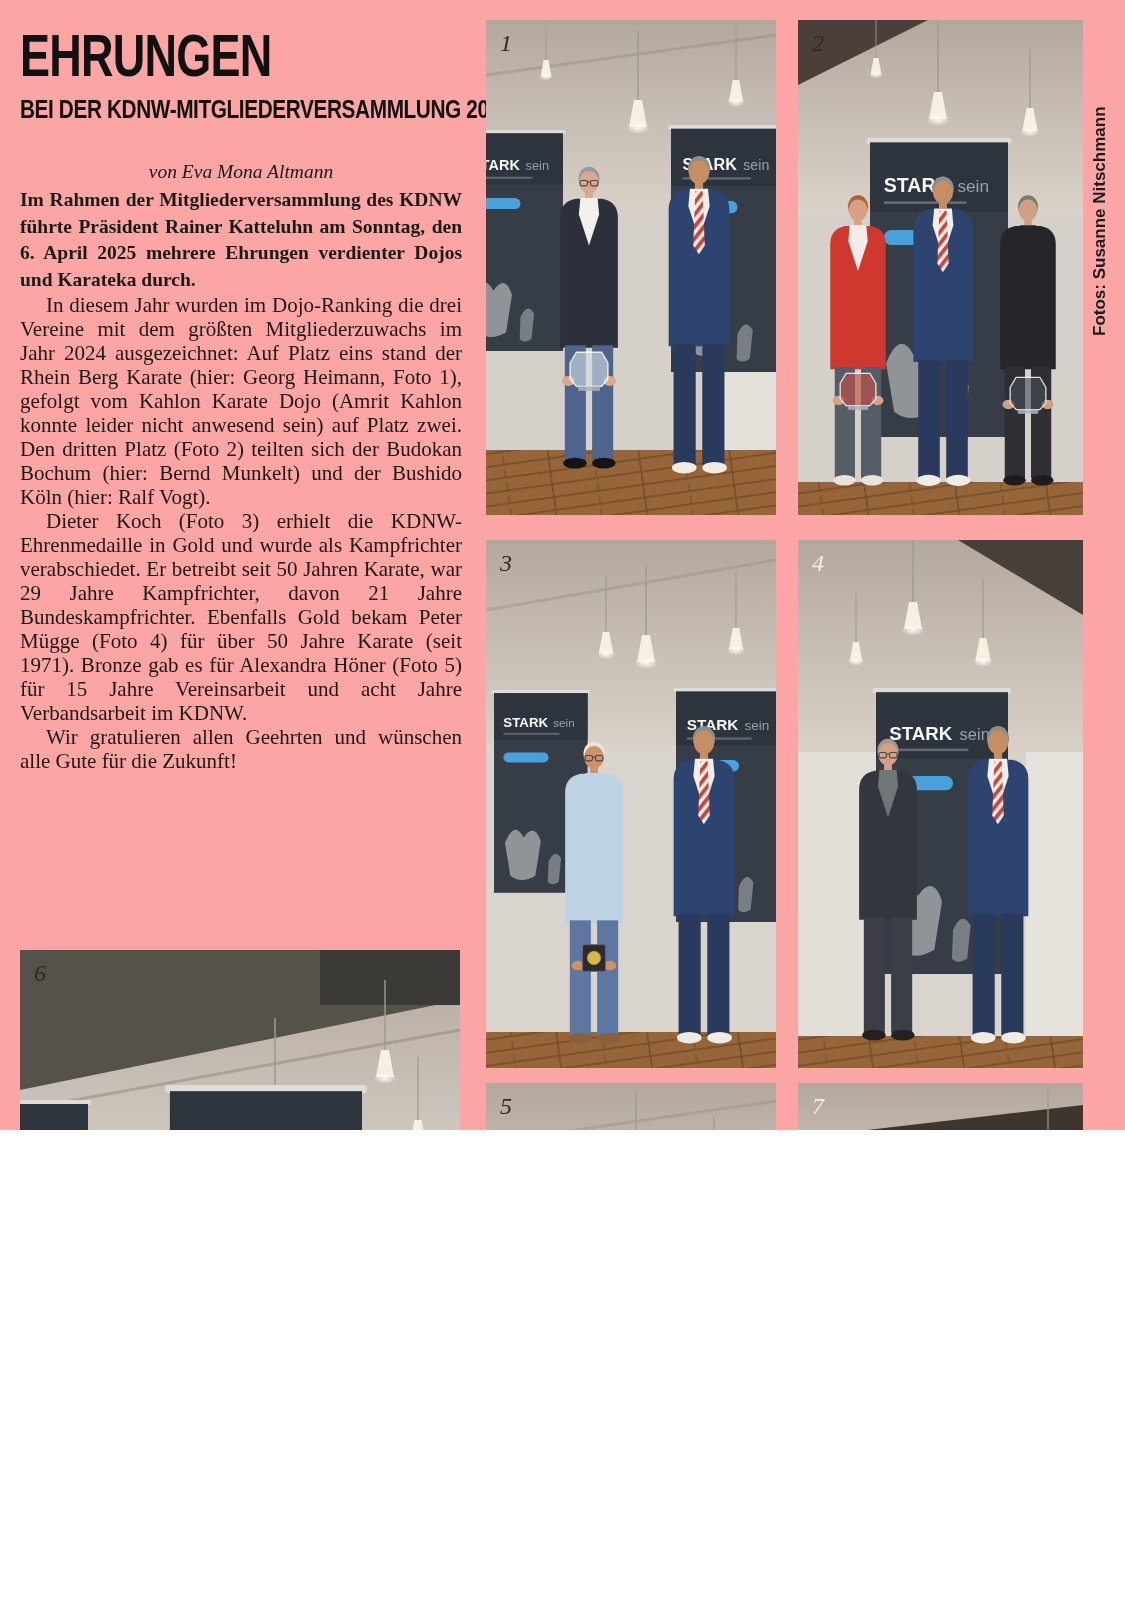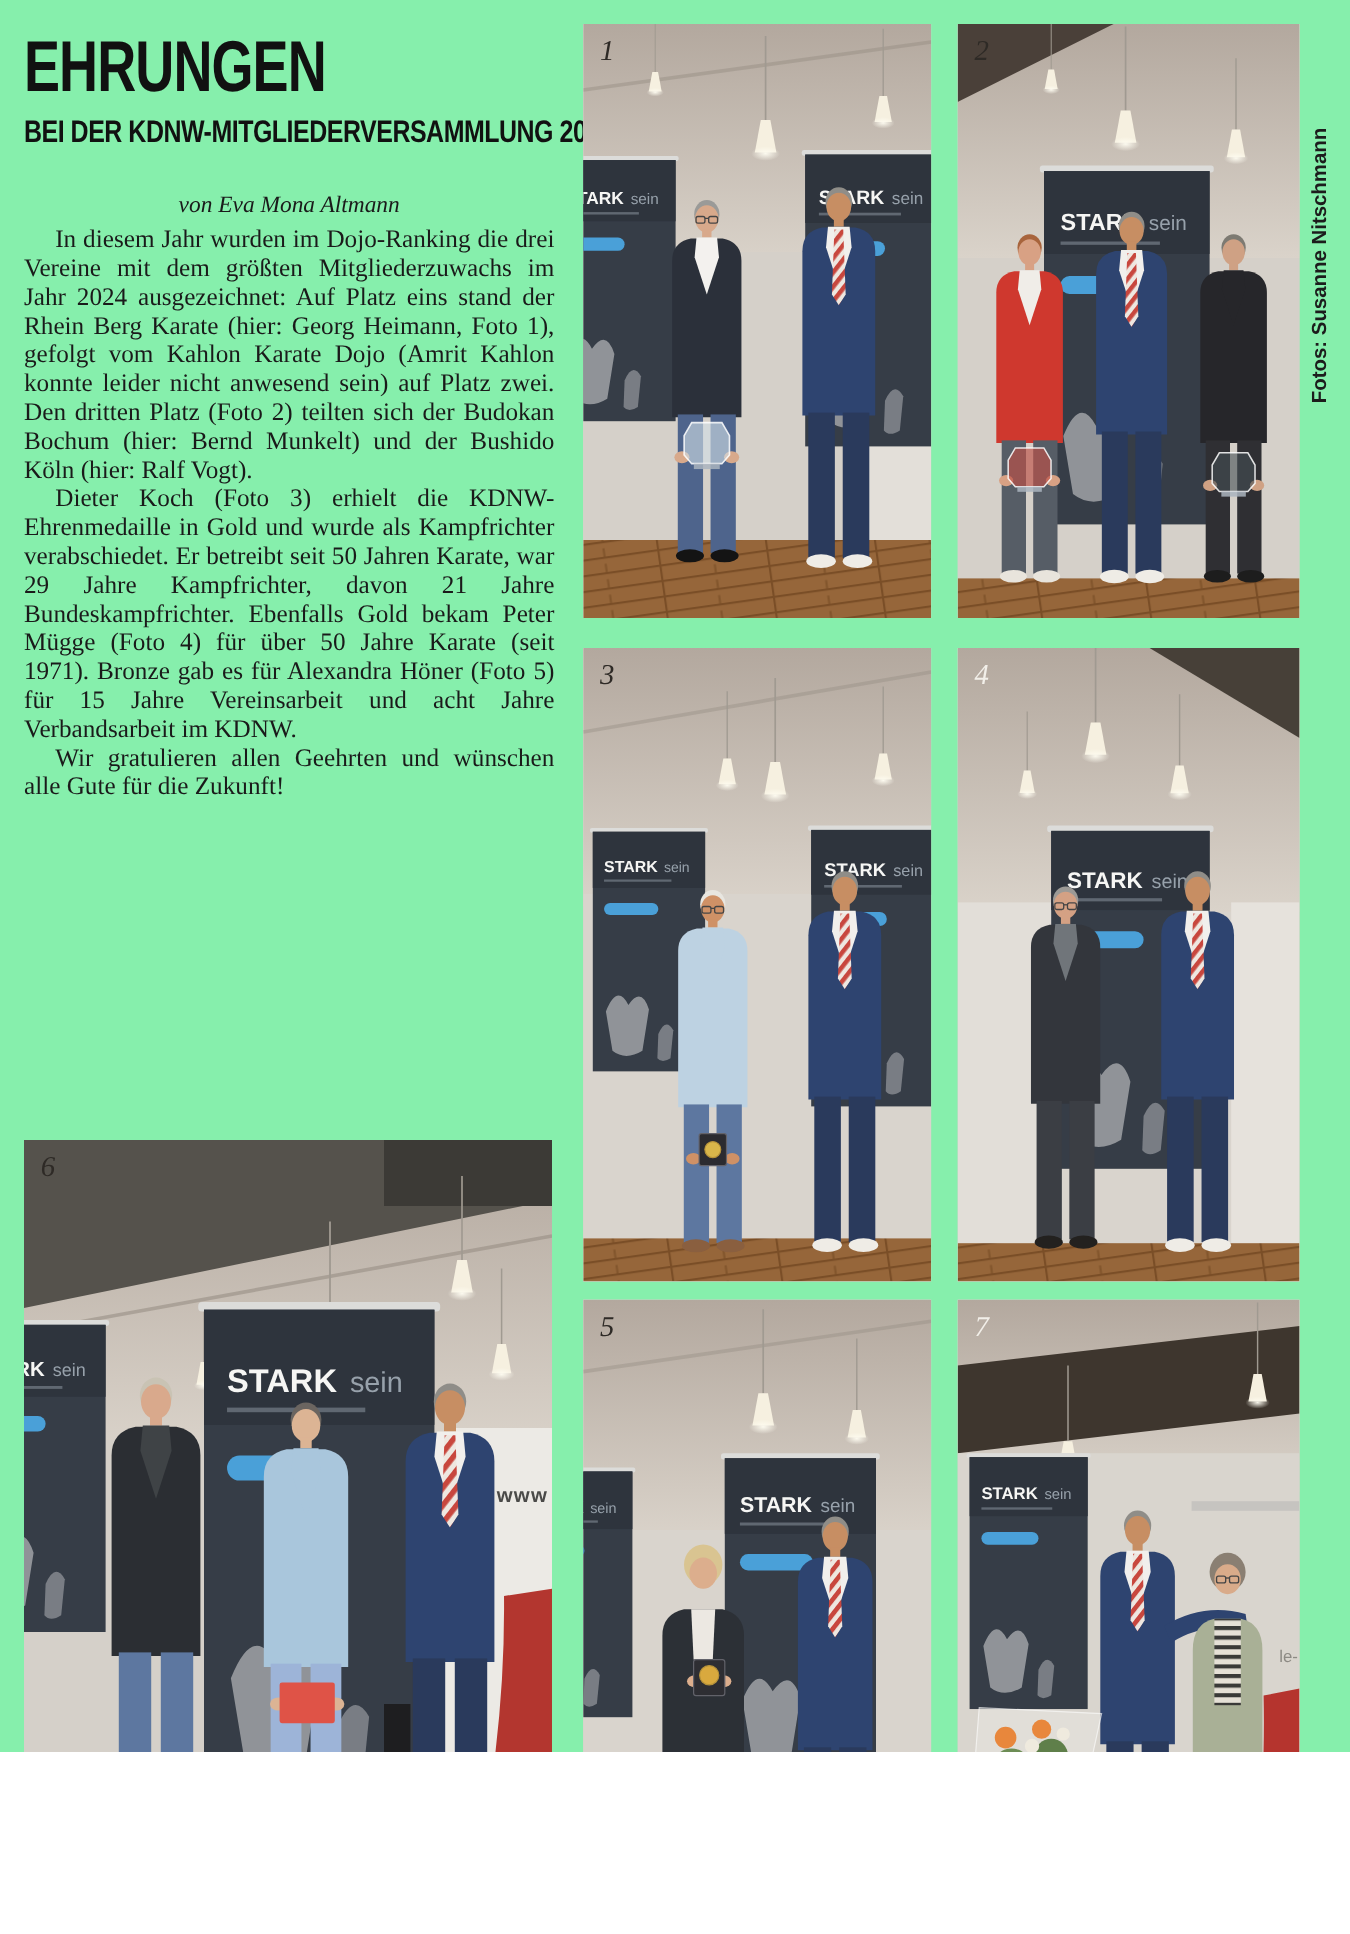--- a/index.html
+++ b/index.html
@@ -1,16 +1,16 @@
 <!DOCTYPE html>
 <html lang="de"><head>
 <meta charset="utf-8">
 <style>
   html,body{margin:0;padding:0;background:#ffffff;}
-  .page{position:relative;width:1125px;height:1460px;background:#86efac;overflow:hidden;
+  .page{position:relative;width:1125px;height:1130px;background:#fca5a5;overflow:hidden;
         font-family:"Liberation Serif",serif;color:#1a1a1a;}
   
   .text-col{position:absolute;left:20px;top:26px;width:442px;}
   .title{margin:0;font-family:"Liberation Sans",sans-serif;font-weight:800;
          font-size:60px;line-height:1.0;color:#111;letter-spacing:-1px;
          transform:scaleX(.75);transform-origin:0 50%;white-space:nowrap;}
   .subtitle{margin:10px 0 0 0;font-family:"Liberation Sans",sans-serif;font-weight:800;
          font-size:26px;line-height:1.05;color:#111;letter-spacing:-0.5px;
          transform:scaleX(.80);transform-origin:0 50%;white-space:nowrap;}
   .byline{margin:36px 0 2px 0;font-style:italic;font-size:19.5px;line-height:26px;text-align:center;}
@@ -116,20 +116,21 @@
   </g>
 </defs>
 </svg>
 
 <div class="page">
 
   <div class="text-col">
     <h1 class="title">EHRUNGEN</h1>
     <h2 class="subtitle">BEI DER KDNW-MITGLIEDERVERSAMMLUNG 2025</h2>
     <p class="byline">von Eva Mona Altmann</p>
+    <p class="intro">Im Rahmen der Mitgliederversammlung des KDNW führte Präsident Rainer Katteluhn am Sonntag, den 6. April 2025 mehrere Ehrungen verdienter Dojos und Karateka durch.</p>
     <p class="body-p">In diesem Jahr wurden im Dojo-Ranking die drei Vereine mit dem größten Mitgliederzuwachs im Jahr 2024 ausgezeichnet: Auf Platz eins stand der Rhein Berg Karate (hier: Georg Heimann, Foto 1), gefolgt vom Kahlon Karate Dojo (Amrit Kahlon konnte leider nicht anwesend sein) auf Platz zwei. Den dritten Platz (Foto 2) teilten sich der Budokan Bochum (hier: Bernd Munkelt) und der Bushido Köln (hier: Ralf Vogt).</p>
     <p class="body-p">Dieter Koch (Foto 3) erhielt die KDNW-Ehrenmedaille in Gold und wurde als Kampfrichter verabschiedet. Er betreibt seit 50 Jahren Karate, war 29 Jahre Kampfrichter, davon 21 Jahre Bundeskampfrichter. Ebenfalls Gold bekam Peter Mügge (Foto 4) für über 50 Jahre Karate (seit 1971). Bronze gab es für Alexandra Höner (Foto 5) für 15 Jahre Vereinsarbeit und acht Jahre Verbandsarbeit im KDNW.</p>
     <p class="body-p">Wir gratulieren allen Geehrten und wünschen alle Gute für die Zukunft!</p>
   </div>
 
   <figure class="photo" id="photo1" style="margin:0">
     <svg viewBox="0 0 290 495" preserveAspectRatio="none">
       <rect width="290" height="495" fill="#d7d2cb"></rect>
       <rect width="290" height="200" fill="url(#ceilG)"></rect>
       <line x1="0" y1="55" x2="290" y2="15" stroke="#958c82" stroke-width="3" opacity=".45"></line>

